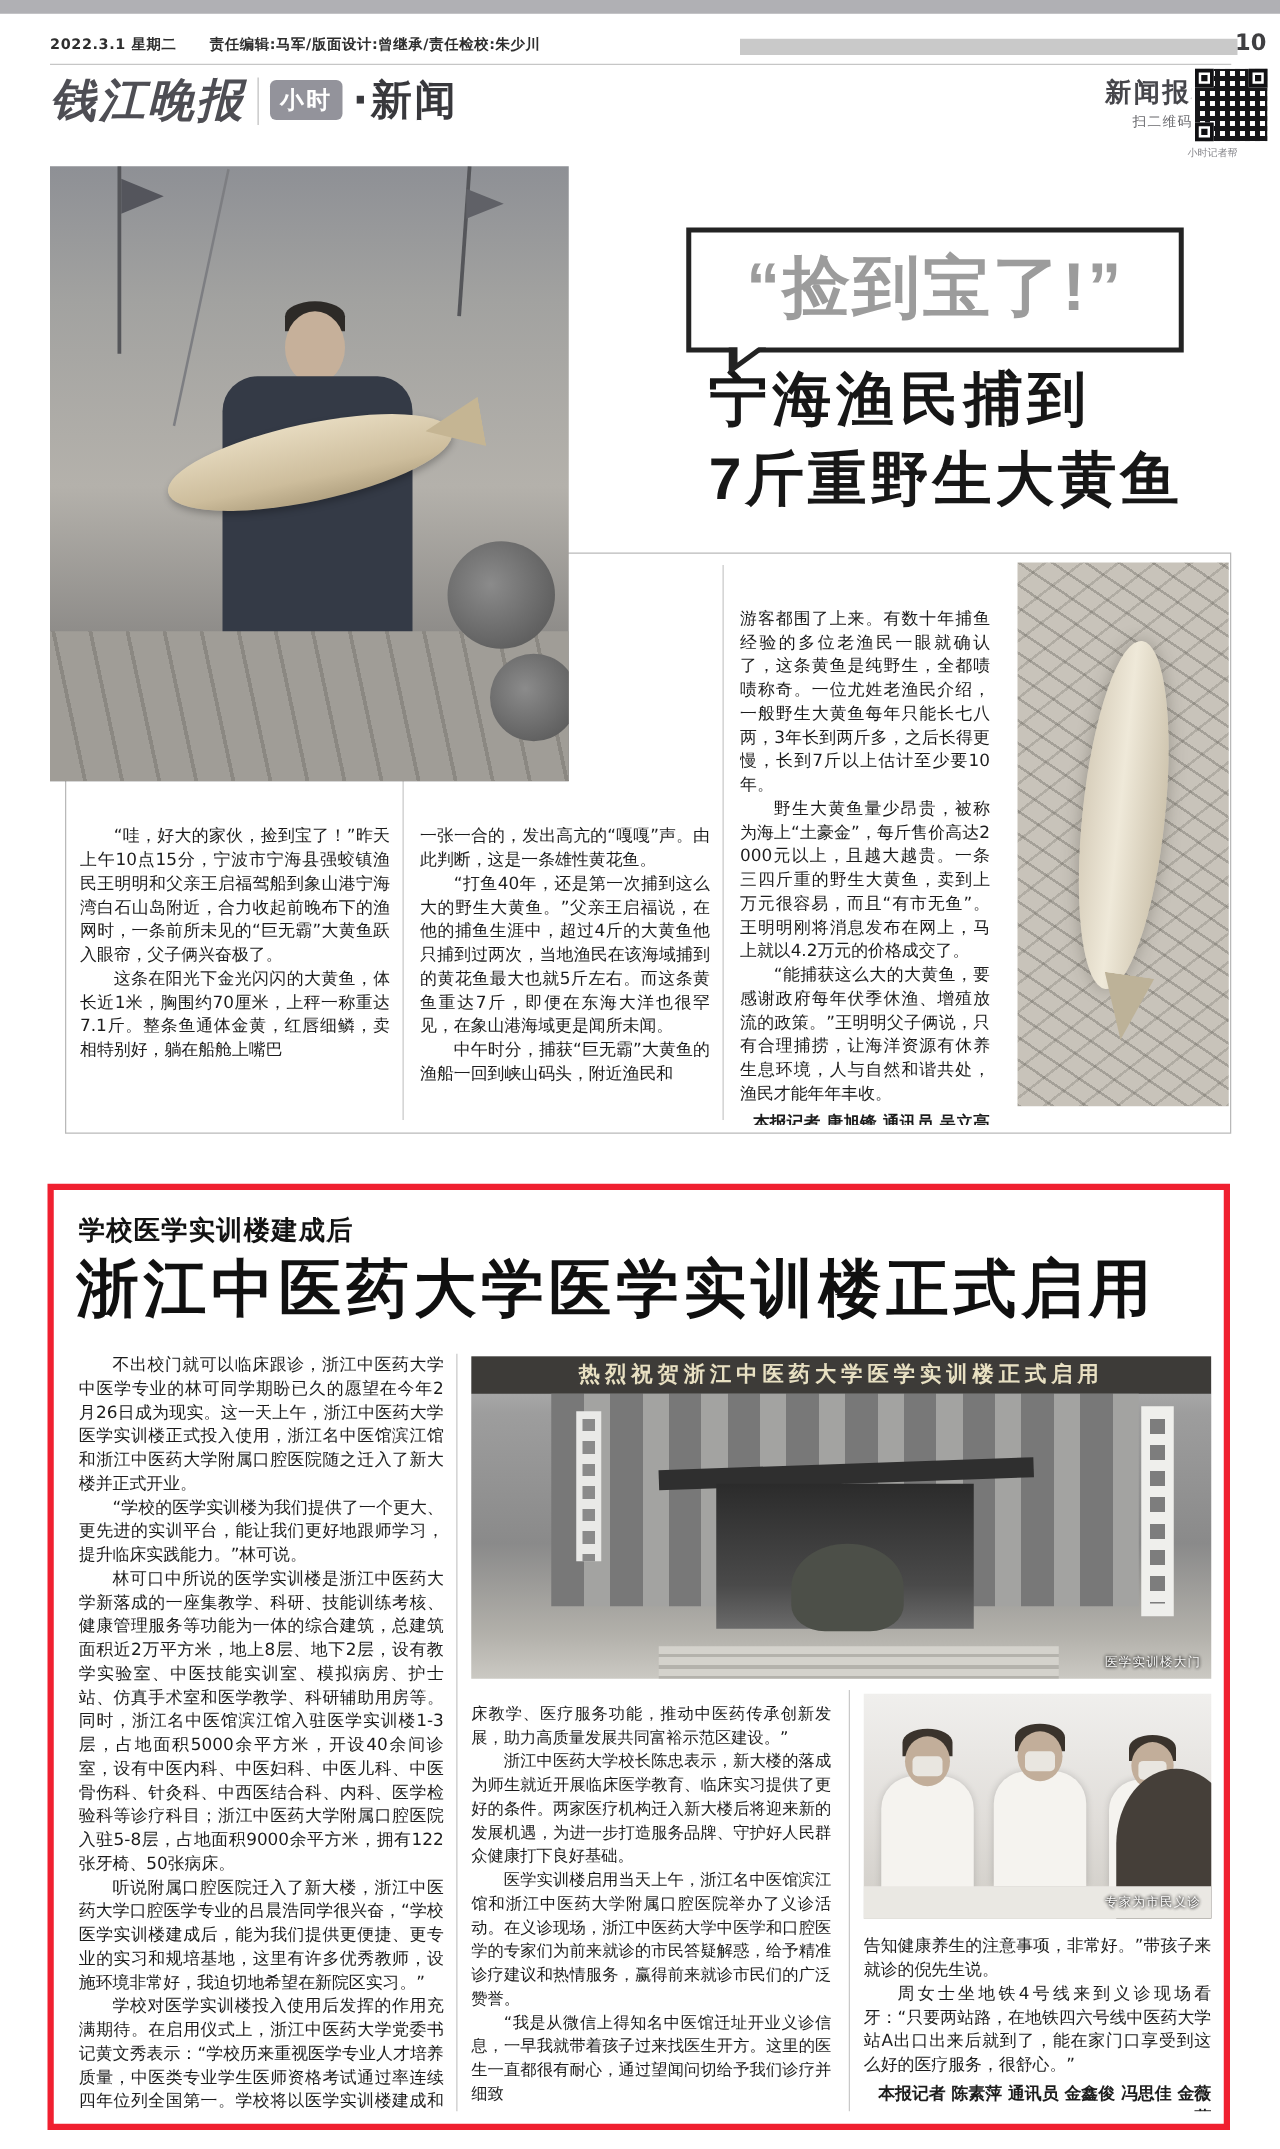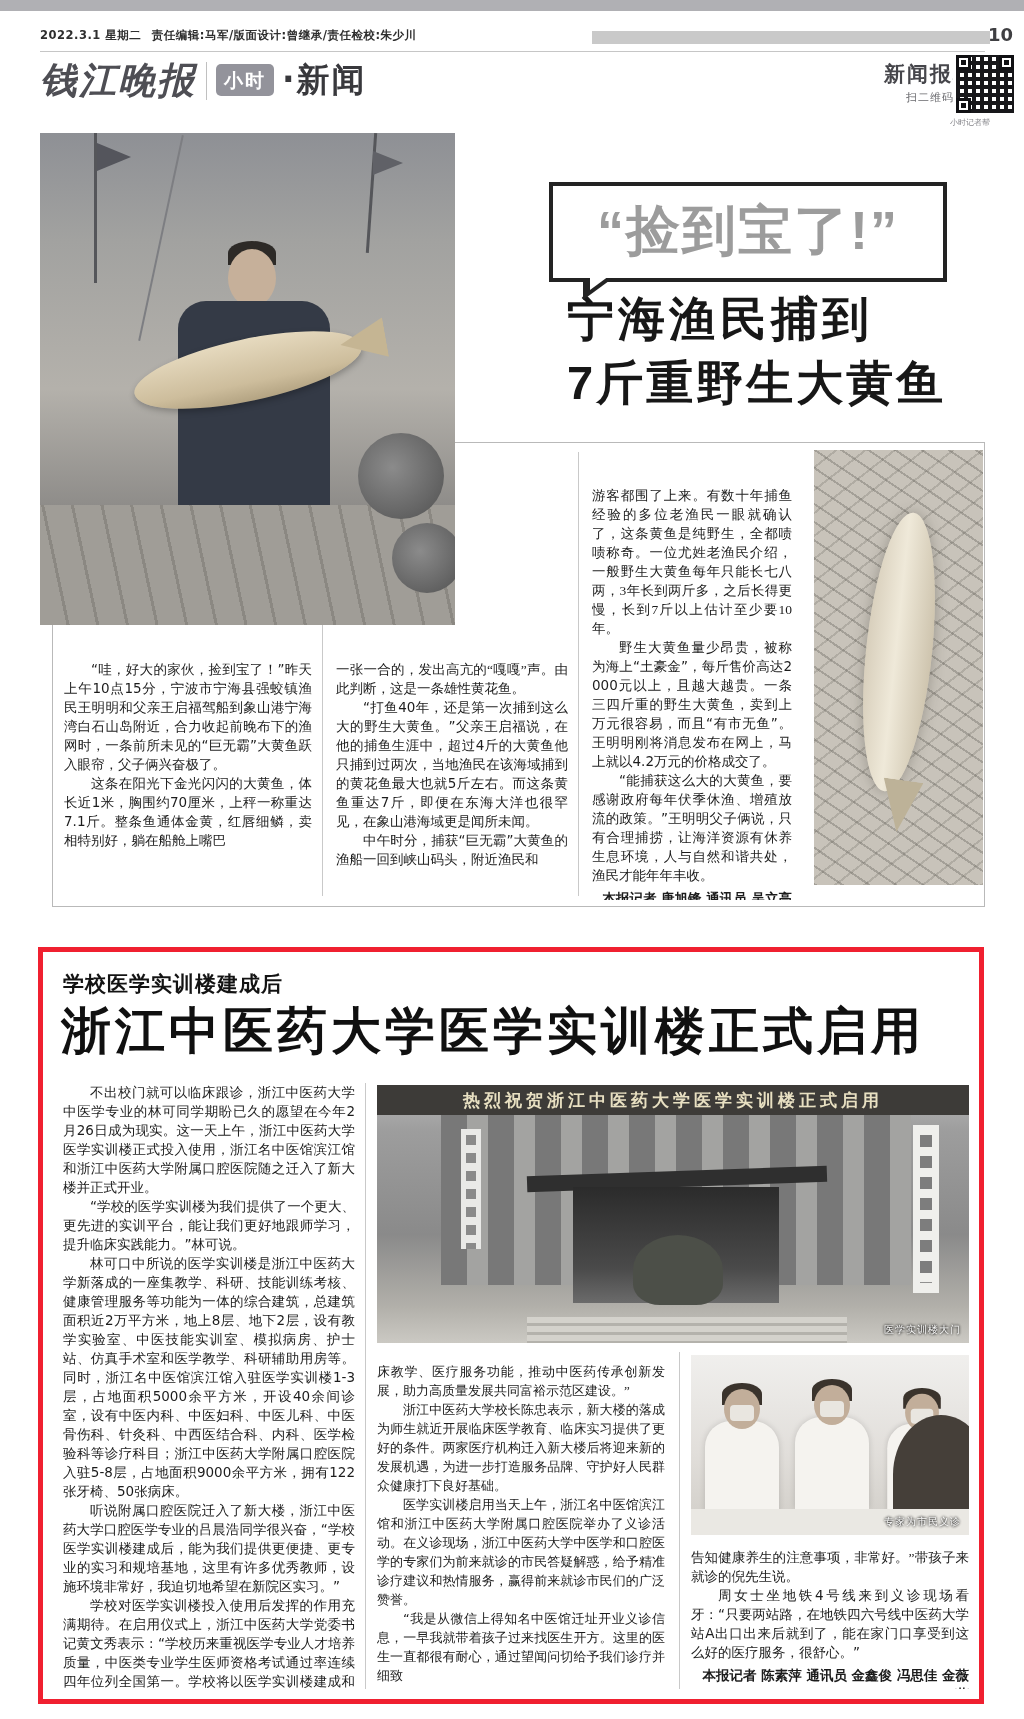--- a/index.html
+++ b/index.html
@@ -65,21 +65,21 @@
   .a1-h2{left:567px;top:352px;font-size:47px;font-weight:900;color:#171717;letter-spacing:3px;
       font-family:"Liberation Sans","DejaVu Sans",sans-serif;text-align:center;}
 
   .a1-box{left:52px;top:442px;width:931px;height:463px;border:1px solid #b9b9b9;z-index:1;}
   .vr{width:1px;background:#c9c9c9;}
   .a1-vr1{left:322px;top:452px;height:444px;}
   .a1-vr2{left:578px;top:452px;height:444px;}
 
   .col{font-size:13.5px;line-height:19px;text-align:justify;overflow:hidden;z-index:2;}
   .para{margin:0;text-indent:2em;word-break:break-all;}
-  .para.cont{text-indent:0;font-family:Liberation Serif, serif;}
+  .para.cont{text-indent:0;}
   .byline{margin:4px 0 0;font-weight:800;text-align:right;word-break:break-all;}
 
   .a1-c1{left:64px;top:660px;width:248px;height:238px;}
   .a1-c2{left:336px;top:660px;width:232px;height:238px;}
   .a1-c3{left:592px;top:486px;width:200px;height:414px;}
 
   .a1-fishphoto{left:814px;top:450px;width:169px;height:435px;overflow:hidden;background:#c8c3ba;z-index:2;}
   .a1-fishphoto .net1{position:absolute;inset:0;background:repeating-linear-gradient(34deg,rgba(80,78,72,.30) 0 2px,transparent 2px 15px);}
   .a1-fishphoto .net2{position:absolute;inset:0;background:repeating-linear-gradient(-38deg,rgba(90,88,80,.22) 0 2px,transparent 2px 18px);}
   .a1-fishphoto .fishbody{position:absolute;left:52px;top:62px;width:66px;height:280px;border-radius:50%;
@@ -131,21 +131,21 @@
   .t{white-space:nowrap;}
 </style>
 </head>
 <body>
 
 <div id="page">
 
   <div class="abs top-strip"></div>
   <div class="abs hdr-meta t">
     <span>2022.3.1 星期二</span>
-    <span style="margin-left:6px;">责任编辑:马军/版面设计:曾继承/责任检校:朱少川</span>
+    <span style="margin-left:22px;">责任编辑:马军/版面设计:曾继承/责任检校:朱少川</span>
   </div>
   <div class="abs hdr-bar"></div>
   <div class="abs hdr-num">10</div>
   <div class="abs hdr-rule"></div>
 
   <div class="abs mh-logo t">钱江晚报</div>
   <div class="abs mh-div"></div>
   <div class="abs mh-badge">小时</div>
   <div class="abs mh-section t">·新闻</div>
   <div class="abs tip-title t">新闻报料</div>

